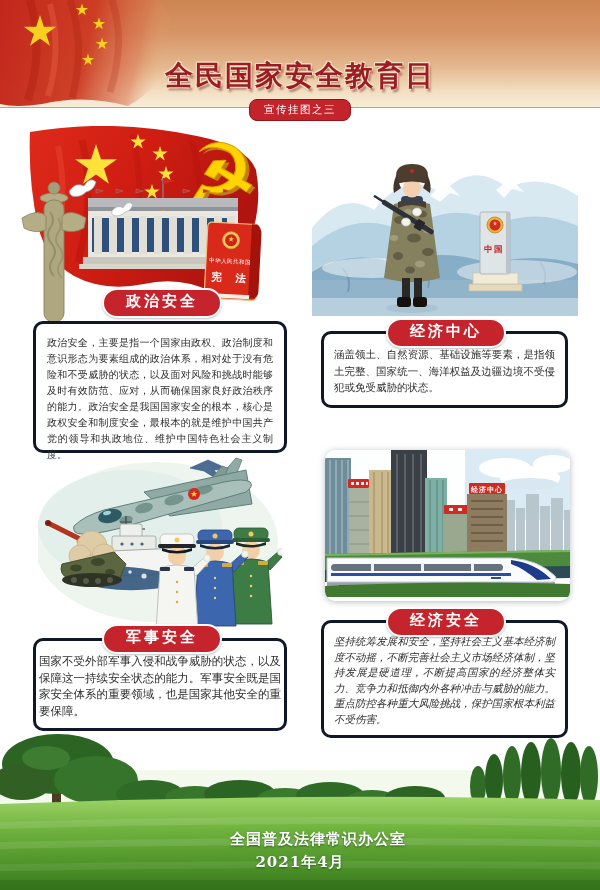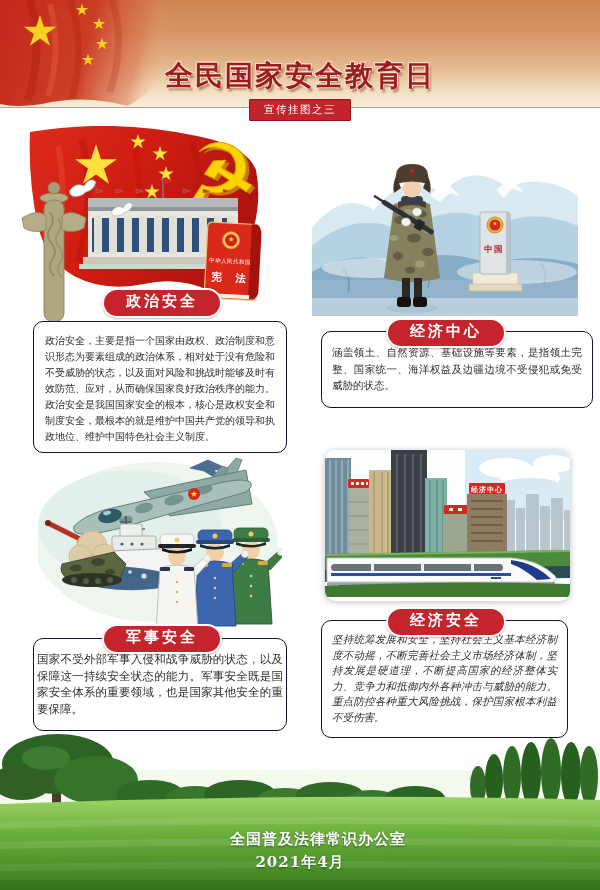--- a/index.html
+++ b/index.html
@@ -9,27 +9,27 @@
   .header{position:absolute;top:0;left:0;width:600px;height:108px;
     background:linear-gradient(180deg,#cd8551 0%,#d69466 30%,#e5b88f 62%,#f2dfc2 85%,#f8eedb 100%);}
   .header-flag{position:absolute;top:0;left:0;}
   .page-title{position:absolute;top:38px;left:0;width:100%;text-align:center;
     font-family:"DejaVu Serif","Liberation Serif",serif;font-weight:bold;font-size:28px;
     letter-spacing:2px;color:#9b1c23;
     text-shadow:-1px -1px 0 #f6e4c8,1px -1px 0 #f6e4c8,-1px 1px 0 #f6e4c8,2px 2.5px 2px rgba(110,35,25,.45);margin-top:19px;}
   .hairline{position:absolute;top:107px;left:0;width:600px;height:1px;background:#c79a8e;}
   .series-badge{position:absolute;top:99px;left:50%;transform:translateX(-50%);
     background:#c3232b;color:#fff;font-size:10.5px;line-height:1;padding:4px 14px 5px;
-    border-radius:1px;border:1px solid #94131b;letter-spacing:1.5px;z-index:6;white-space:nowrap;}
+    border-radius:8px;border:1px solid #94131b;letter-spacing:1.5px;z-index:6;white-space:nowrap;}
   
-  .card{position:absolute;background:#fff;border:1px solid #0f172a;border-radius:10px;
+  .card{position:absolute;background:#fff;border:3px solid #0f172a;border-radius:10px;
     color:#2e2e2e;text-align:justify;z-index:2;box-sizing:border-box;}
   .card p{margin:0;}
   .card-political{left:33px;top:321px;width:254px;height:132px;padding:11px 11px 8px;font-size:10px;line-height:16px;}
-  .card-territory{left:321px;top:331px;width:272px;height:77px;padding:12px 10px 8px;font-size:10.5px;line-height:16.5px;}
+  .card-territory{left:321px;top:331px;width:247px;height:77px;padding:12px 10px 8px;font-size:10.5px;line-height:16.5px;}
   .card-military{left:33px;top:638px;width:254px;height:93px;padding:12px 3px 8px;font-size:11.5px;line-height:16.5px;}
   .card-economic{left:321px;top:620px;width:247px;height:118px;padding:11px 10px 8px;font-size:10.5px;line-height:15.6px;font-style:italic;}
   .sec-badge{position:absolute;width:116px;height:26px;background:#c5242c;border:2px solid #fdfdfd;
     border-radius:16px;box-shadow:0 1px 2px rgba(0,0,0,.25);color:#fff;z-index:4;
     font-family:"DejaVu Serif","Liberation Serif",serif;font-weight:bold;font-size:15px;
     line-height:23px;text-align:center;letter-spacing:3px;}
   .badge-political{left:102px;top:288px;}
   .badge-territory{left:386px;top:318px;}
   .badge-military{left:102px;top:624px;}
   .badge-economic{left:386px;top:607px;}

